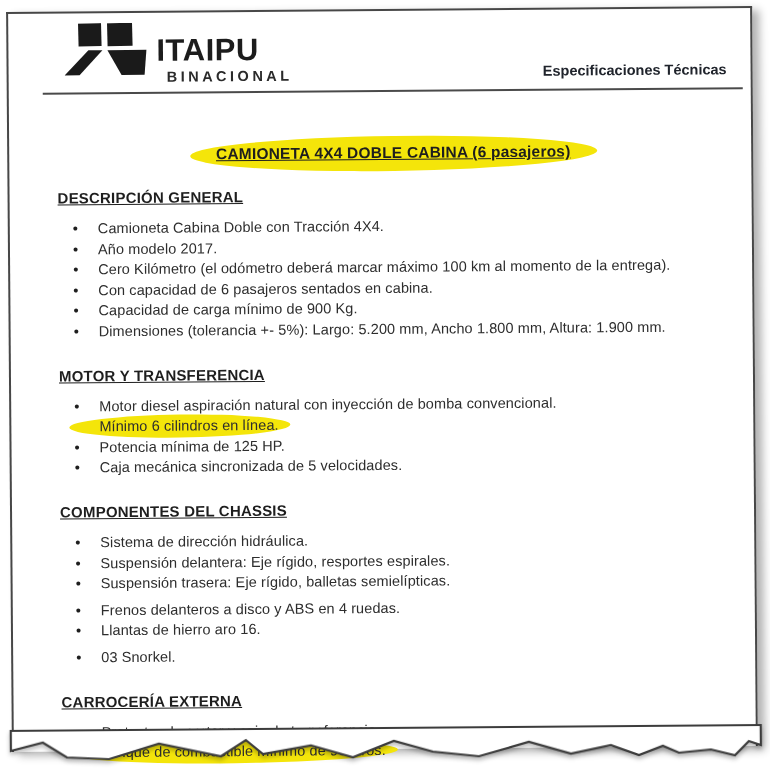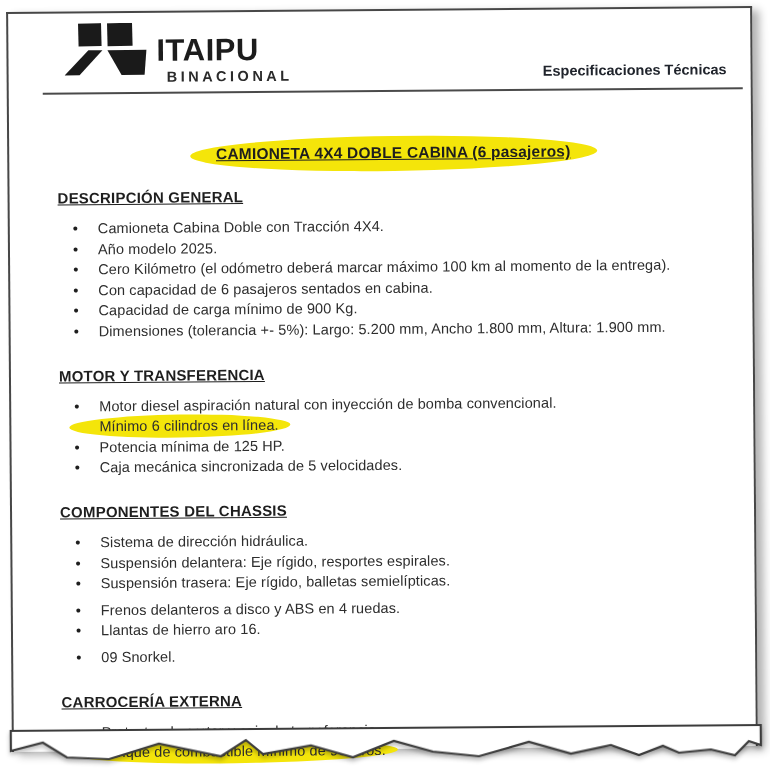--- a/index.html
+++ b/index.html
@@ -121,21 +121,21 @@
     <hr class="rule">
 
     <div class="title-row">
       <span class="doc-title hl">CAMIONETA 4X4 DOBLE CABINA (6 pasajeros)</span>
     </div>
 
     <div class="section">
       <div class="section-heading">DESCRIPCIÓN GENERAL</div>
       <ul class="bullets">
         <li><span>Camioneta Cabina Doble con Tracción 4X4.</span></li>
-        <li><span>Año modelo 2025.</span></li>
+        <li><span>Año modelo 2017.</span></li>
         <li><span>Cero Kilómetro (el odómetro deberá marcar máximo 100 km al momento de la entrega).</span></li>
         <li><span>Con capacidad de 6 pasajeros sentados en cabina.</span></li>
         <li><span>Capacidad de carga mínimo de 900 Kg.</span></li>
         <li><span>Dimensiones (tolerancia +- 5%): Largo: 5.200 mm, Ancho 1.800 mm, Altura: 1.900 mm.</span></li>
       </ul>
     </div>
 
     <div class="section">
       <div class="section-heading">MOTOR Y TRANSFERENCIA</div>
       <ul class="bullets">
@@ -147,21 +147,21 @@
     </div>
 
     <div class="section">
       <div class="section-heading">COMPONENTES DEL CHASSIS</div>
       <ul class="bullets">
         <li><span>Sistema de dirección hidráulica.</span></li>
         <li><span>Suspensión delantera: Eje rígido, resportes espirales.</span></li>
         <li><span>Suspensión trasera: Eje rígido, balletas semielípticas.</span></li>
         <li class="gap"><span>Frenos delanteros a disco y ABS en 4 ruedas.</span></li>
         <li><span>Llantas de hierro aro 16.</span></li>
-        <li class="gap"><span>09 Snorkel.</span></li>
+        <li class="gap"><span>03 Snorkel.</span></li>
       </ul>
     </div>
 
     <div class="section">
       <div class="section-heading">CARROCERÍA EXTERNA</div>
       <ul class="bullets">
         <li><span>Protector de carter y caja de transferencia.</span></li>
         <li><span class="hl">Tanque de combustible mínimo de 90 litros.</span></li>
       </ul>
     </div>

